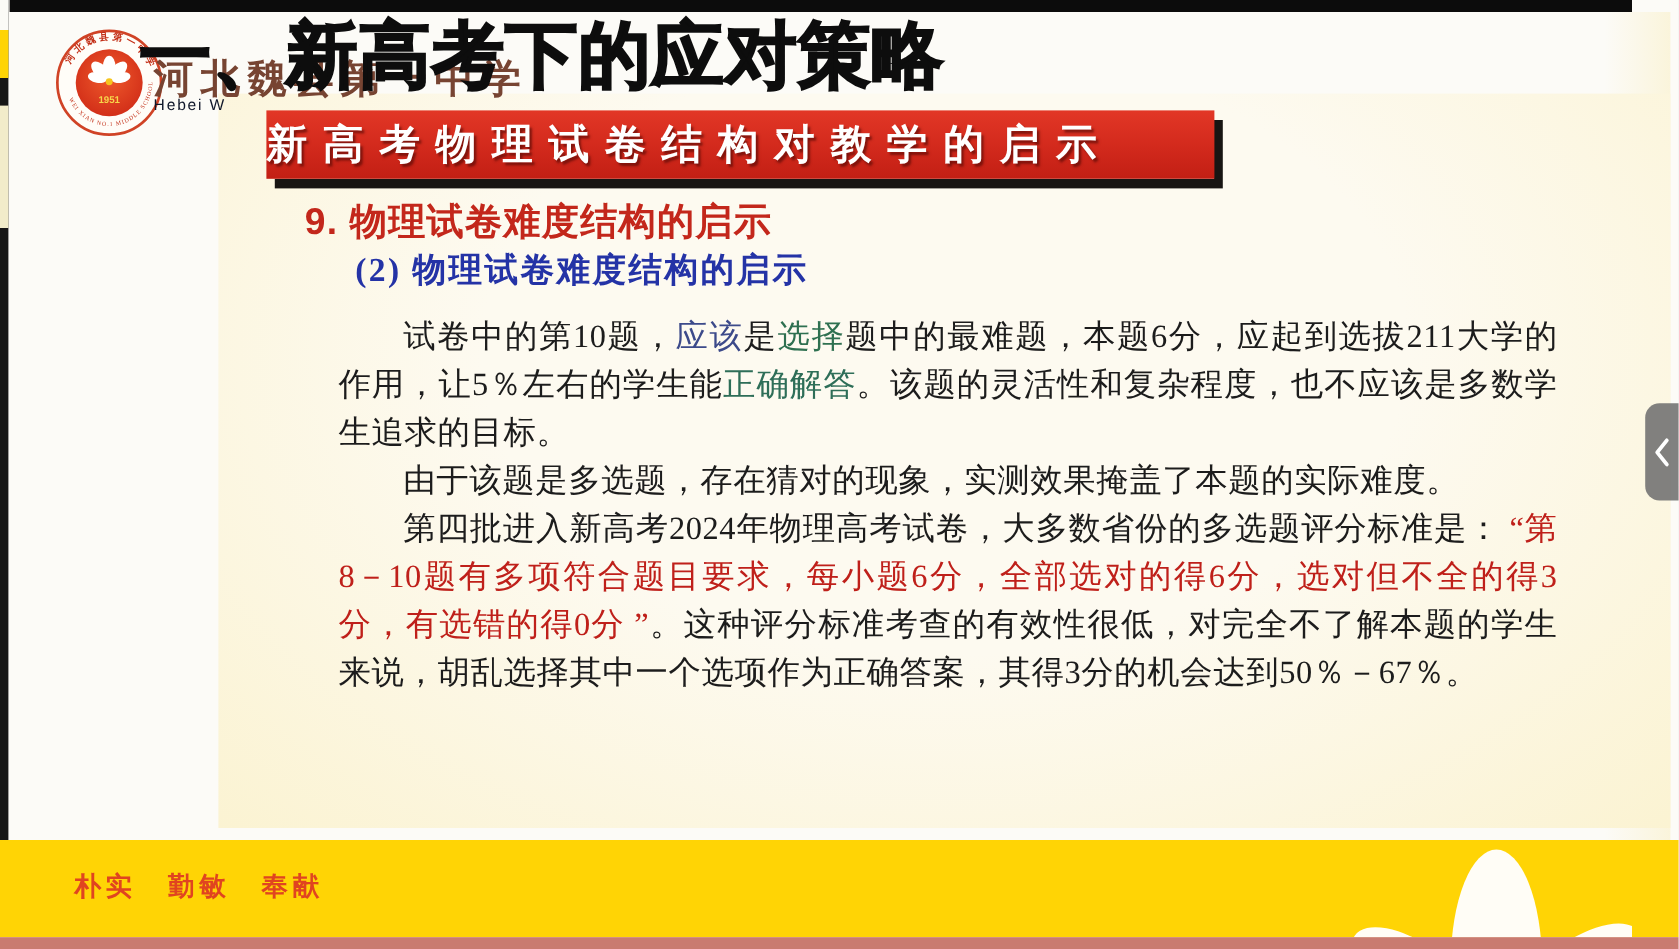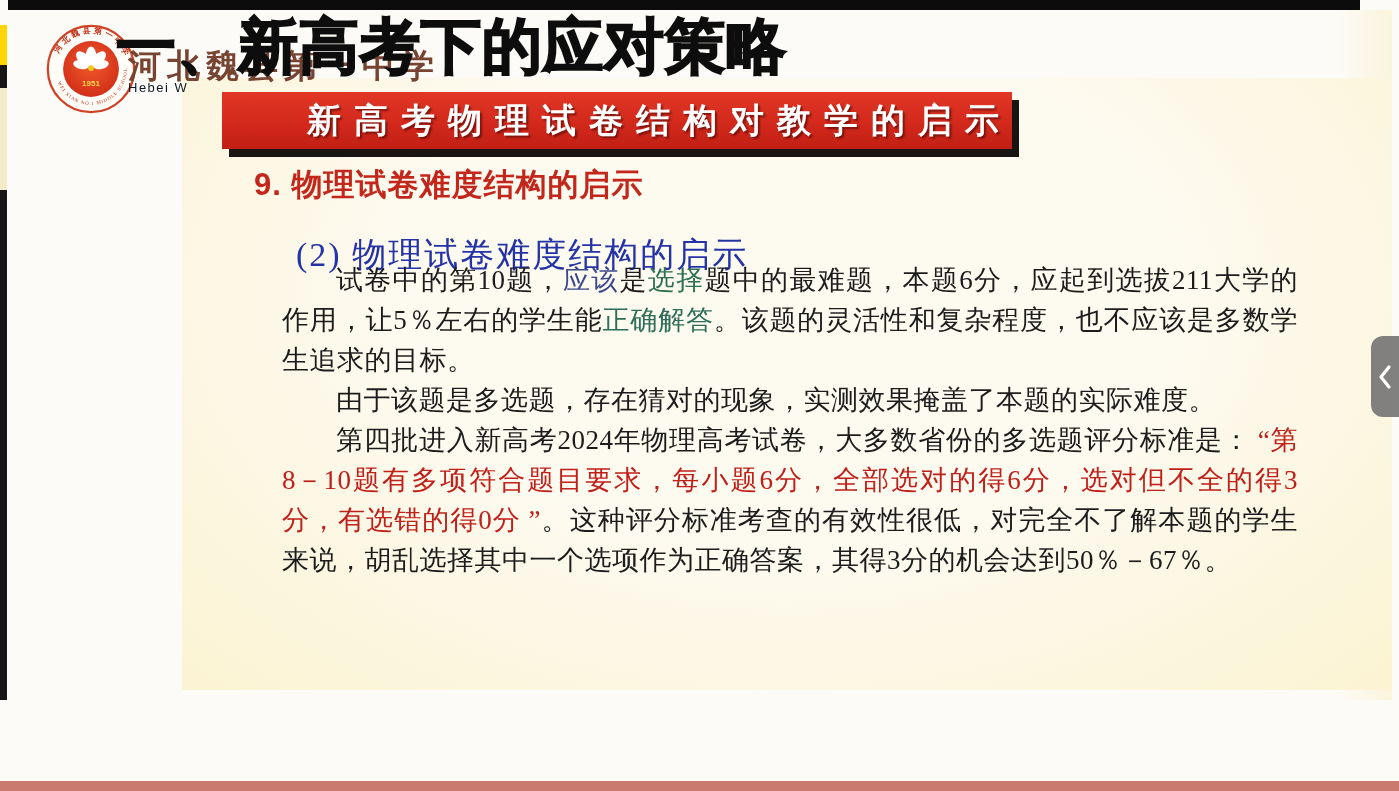--- a/index.html
+++ b/index.html
@@ -36,35 +36,35 @@
   .logo{position:absolute;left:46px;top:24px;width:90px;height:90px;z-index:1;}
   
   .slide-panel{
     position:absolute;left:182px;top:78px;width:1210px;height:612px;
     background:radial-gradient(ellipse at 50% 35%, #fdfaf0 45%, #fbf3d2 100%);
   }
   .banner{
     position:absolute;left:40px;top:14px;width:790px;height:57px;
     background:linear-gradient(#e23726,var(--banner_red,#d2291c) 55%,#c21f14);
     box-shadow:7px 8px 0 rgba(12,8,6,.95);
-    display:flex;align-items:center;justify-content:flex-end;
+    display:flex;align-items:center;justify-content:flex-start;
   }
   .banner-text{
     color:#ffffff;font-size:34px;font-weight:700;letter-spacing:13px;
     text-shadow:2px 2px 2px rgba(90,10,5,.7);
     font-family:"Liberation Serif","DejaVu Serif",serif;white-space:nowrap;
   }
   .heading-red{
     position:absolute;left:72px;top:86px;margin:0;
     font-size:31px;font-weight:800;color:var(--heading_red,#c3271b);
     font-family:"Liberation Sans","DejaVu Sans",sans-serif;letter-spacing:1px;
   }
   .heading-blue{
-    position:absolute;left:114px;top:154px;margin:0;
-    font-size:34px;font-weight:400;color:var(--heading_blue,#2433a6);
+    position:absolute;left:114px;top:128px;margin:0;
+    font-size:28px;font-weight:700;color:var(--heading_blue,#2433a6);
     letter-spacing:2px;
   }
   .body-text{
     position:absolute;left:100px;top:182px;width:1016px;
     font-size:27px;line-height:40px;text-align:justify;color:var(--body_black,#1c1c1c);
     letter-spacing:.5px;
   }
   .body-text p{margin:0;text-indent:2em;}
   .seg-k{color:var(--body_black,#1c1c1c);}
   .seg-r{color:var(--body_red,#bf201a);}
@@ -144,20 +144,30 @@
     </div>
     <h2 class="heading-red">9. 物理试卷难度结构的启示</h2>
     <h3 class="heading-blue">(2) 物理试卷难度结构的启示</h3>
     <div class="body-text">
         <p><span class="seg-k">试卷中的第10题，</span><span class="seg-b">应该</span><span class="seg-k">是</span><span class="seg-g">选择</span><span class="seg-k">题中的最难题，本题6分，应起到选拔211大学的作用，让5％左右的学生能</span><span class="seg-t">正确解答</span><span class="seg-k">。该题的灵活性和复杂程度，也不应该是多数学生追求的目标。</span></p>
         <p><span class="seg-k">由于该题是多选题，存在猜对的现象，实测效果掩盖了本题的实际难度。</span></p>
         <p><span class="seg-k">第四批进入新高考2024年物理高考试卷，大多数省份的多选题评分标准是： </span><span class="seg-r">“第8－10题有多项符合题目要求，每小题6分，全部选对的得6分，选对但不全的得3分，有选错的得0分 ”</span><span class="seg-k">。这种评分标准考查的有效性很低，对完全不了解本题的学生来说，胡乱选择其中一个选项作为正确答案，其得3分的机会达到50％－67％。</span></p>
       </div>
   </div>
 
+  <div class="footer-bar">
+    <span class="motto">朴实　勤敏　奉献</span>
+    <svg class="flower-svg" width="240" height="81" viewBox="0 0 240 81">
+      <g fill="#fffdf6">
+        <ellipse cx="127" cy="103" rx="38" ry="95"></ellipse>
+        <ellipse cx="60" cy="115" rx="28" ry="62" transform="rotate(-55 60 115)"></ellipse>
+        <ellipse cx="195" cy="112" rx="28" ry="62" transform="rotate(55 195 112)"></ellipse>
+      </g>
+    </svg>
+  </div>
   <div class="bottom-strip"></div>
 
   <div class="nav-tab">
     <svg width="20" height="32" viewBox="0 0 20 32">
       <path d="M14 6 L6 16 L14 26" fill="none" stroke="#ffffff" stroke-width="3.2" stroke-linecap="round" stroke-linejoin="round"></path>
     </svg>
   </div>
 
 </div>
 

